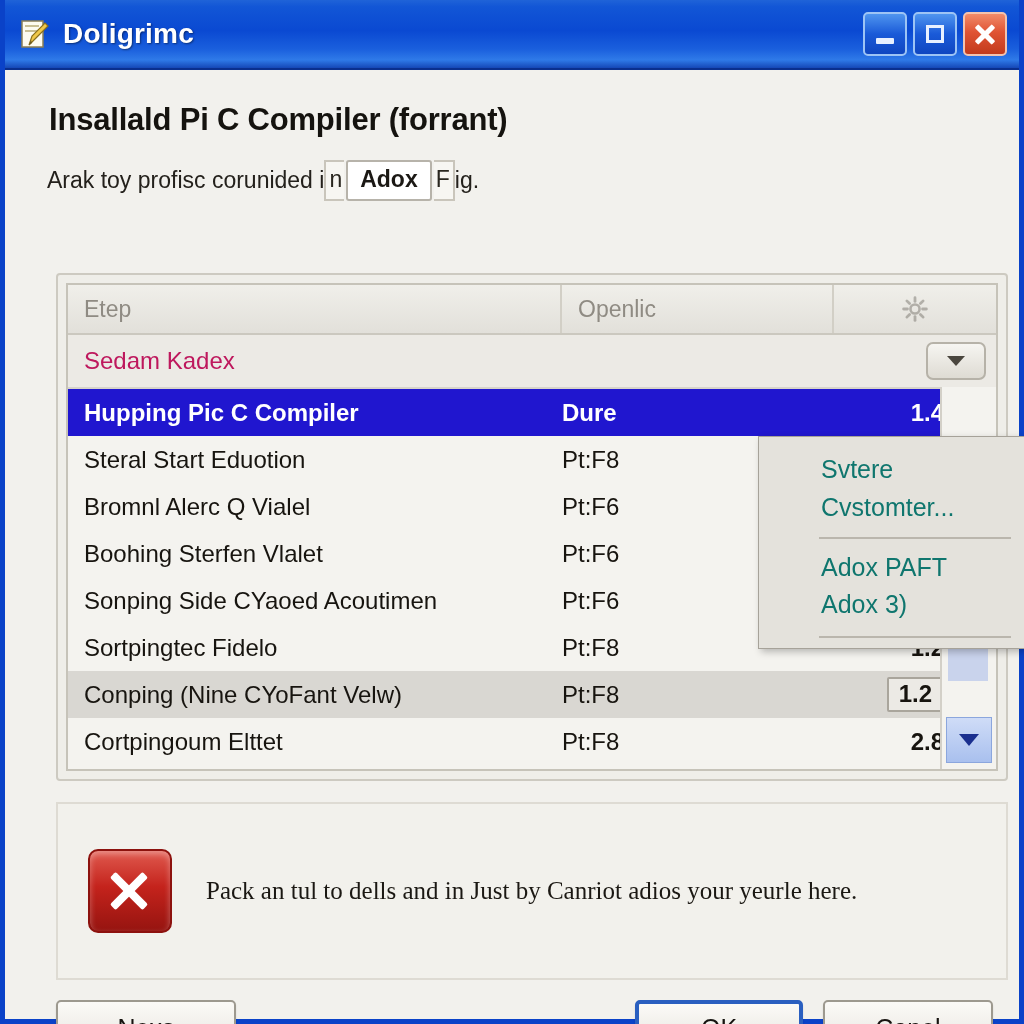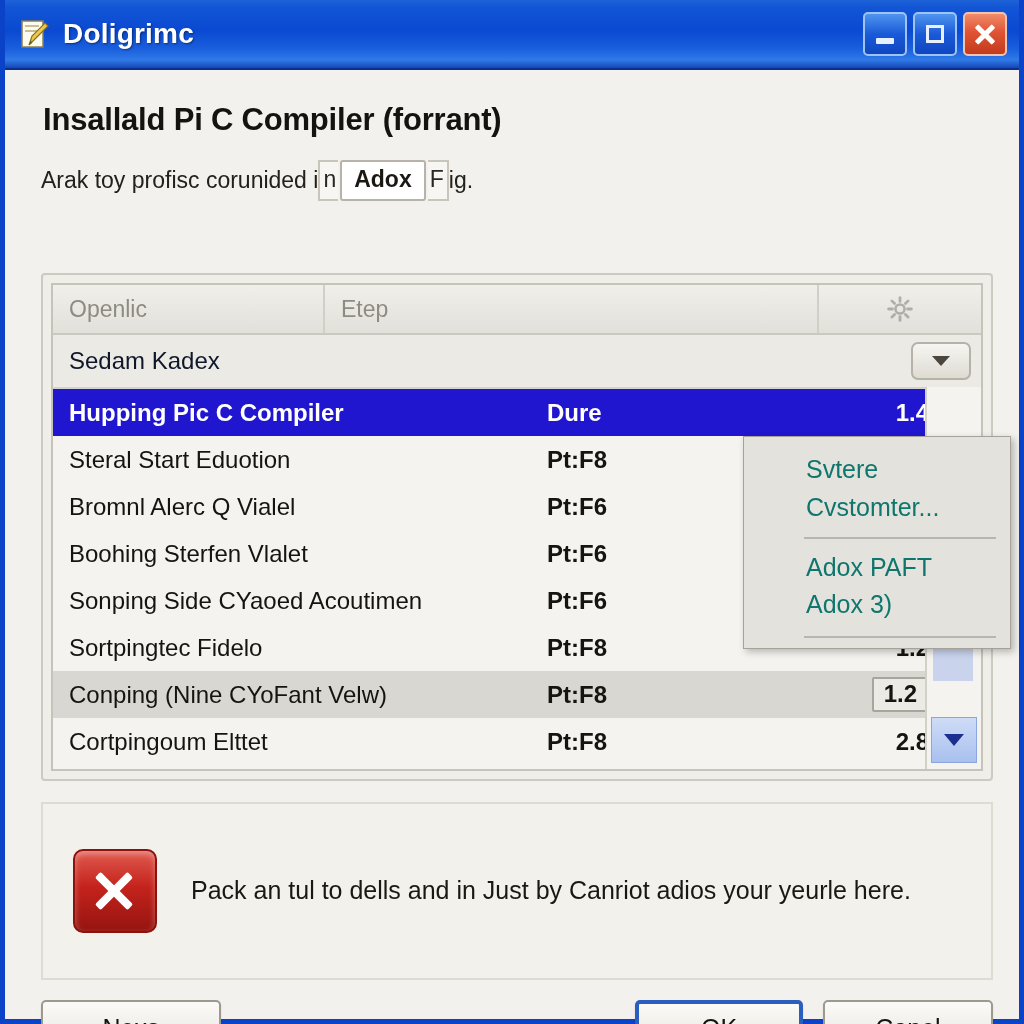--- a/index.html
+++ b/index.html
@@ -82,23 +82,24 @@
   .glyph-close::before, .glyph-close::after {
     content: ""; position: absolute; left: 0; top: 10px;
     width: 24px; height: 5px; background: #ffffff; border-radius: 1px;
   }
   .glyph-close::before { transform: rotate(45deg); }
   .glyph-close::after  { transform: rotate(-45deg); }
 
   
   .content {
     position: relative;
-    padding: 26px 24px 0 24px;
+    padding: 26px 24px 0 15px;
     height: calc(1024px - 68px - 7px);
     box-sizing: border-box;
+    margin-left: 15px;
   }
 
   .heading {
     font-size: 31px;
     font-weight: bold;
     color: #15130f;
     letter-spacing: -0.2px;
     margin: 6px 0 0 14px;
   }
   .subline {
@@ -193,21 +194,21 @@
   }
 
   .subrow {
     display: flex;
     align-items: center;
     height: 52px;
     background: #eceae5;
     border-bottom: 2px solid #d6d3ca;
     padding-left: 16px;
     font-size: 24px;
-    color: #0f172a;
+    color: #be185d;
   }
   .subrow .dd-btn {
     margin-left: auto;
     margin-right: 10px;
     width: 56px; height: 34px;
     border: 2px solid #b6b2a8;
     border-radius: 7px;
     background: linear-gradient(to bottom, #f6f5f1, #dedbd3);
     display: flex; align-items: center; justify-content: center;
   }
@@ -223,21 +224,21 @@
     padding-left: 16px;
     box-sizing: border-box;
   }
   .row.alt { background: #d9d7d2; }
   .row.selected {
     background: #2016cf;
     color: #ffffff;
     font-weight: bold;
   }
   .cell-name { width: 478px; white-space: nowrap; overflow: hidden; }
-  .cell-mid  { width: 272px; font-weight: bold; }
+  .cell-mid  { width: 272px; font-weight: normal; }
   .cell-ver  { width: 110px; text-align: right; font-weight: bold; }
   .cell-act  { flex: 1; display: flex; justify-content: center; align-items: center; }
   .row.selected .cell-mid,
   .row.selected .cell-ver { font-weight: bold; }
   .ver-box {
     display: inline-block;
     border: 2px solid #a9a59c;
     background: #eceae5;
     padding: 1px 10px 2px 10px;
     border-radius: 2px;
@@ -329,20 +330,21 @@
     left: 36px;
     top: 732px;
     width: 952px;
     height: 178px;
     box-sizing: border-box;
     background: #f2f1ec;
     border: 2px solid #dedbd3;
     display: flex;
     align-items: center;
     padding: 0 30px;
+    font-family: Liberation Serif, serif;
   }
   .err-icon {
     width: 80px; height: 80px;
     flex: 0 0 auto;
     border-radius: 10px;
     background: linear-gradient(to bottom, #e05a4f 0%, #c4231c 45%, #961410 100%);
     border: 2px solid #8d120e;
     position: relative;
     box-shadow: inset 0 3px 6px rgba(255,255,255,0.35);
   }
@@ -430,22 +432,22 @@
       <span class="ghost-box">n</span>
       <span class="inline-tab">Adox</span>
       <span class="ghost-box-r">F</span>
       <span class="seg">ig.</span>
     </div>
 
     <div class="list-panel">
       <div class="list-inner">
 
         <div class="col-header">
+          <div class="col-head c1">Etep</div>
           <div class="col-head c2">Openlic</div>
-          <div class="col-head c1">Etep</div>
           <div class="col-head c4">
             <svg class="gear-ico" viewBox="0 0 24 24">
               <circle cx="12" cy="12" r="4.2" fill="none" stroke="#6e6a62" stroke-width="2.4"></circle>
               <g stroke="#6e6a62" stroke-width="2.6" stroke-linecap="round">
                 <line x1="12" y1="1.5" x2="12" y2="5"></line>
                 <line x1="12" y1="19" x2="12" y2="22.5"></line>
                 <line x1="1.5" y1="12" x2="5" y2="12"></line>
                 <line x1="19" y1="12" x2="22.5" y2="12"></line>
                 <line x1="4.5" y1="4.5" x2="7" y2="7"></line>
                 <line x1="17" y1="17" x2="19.5" y2="19.5"></line>

